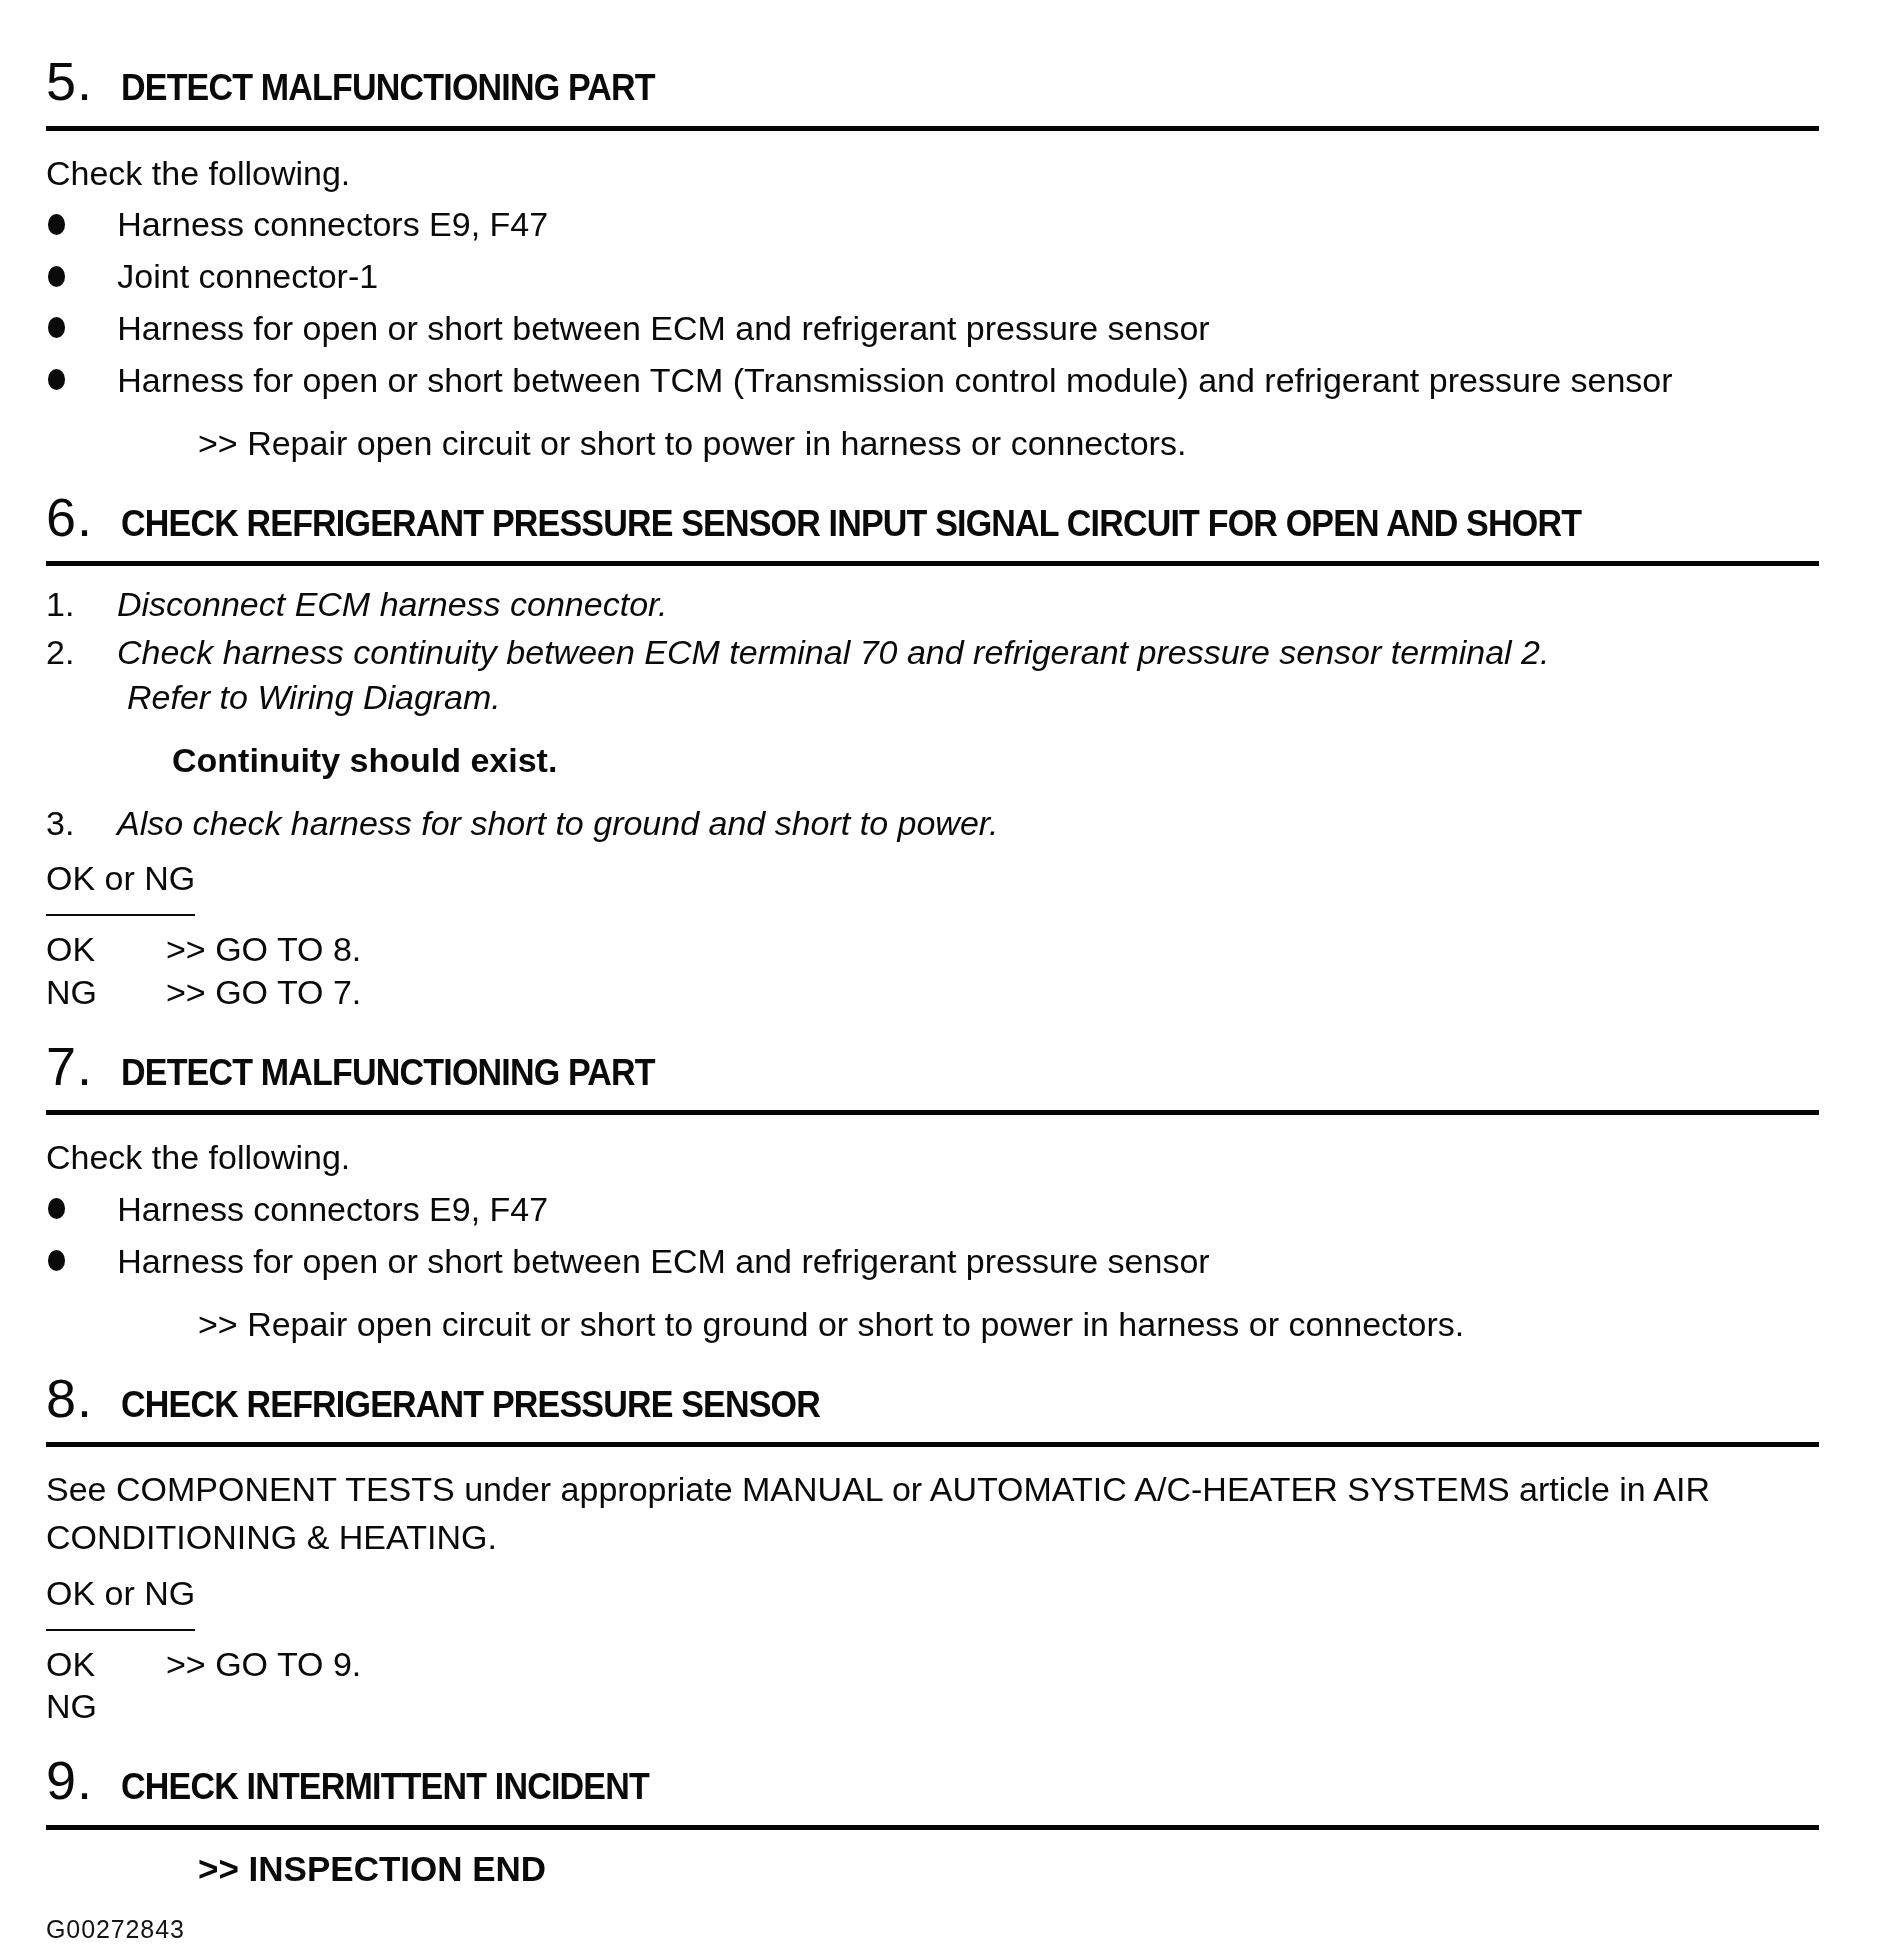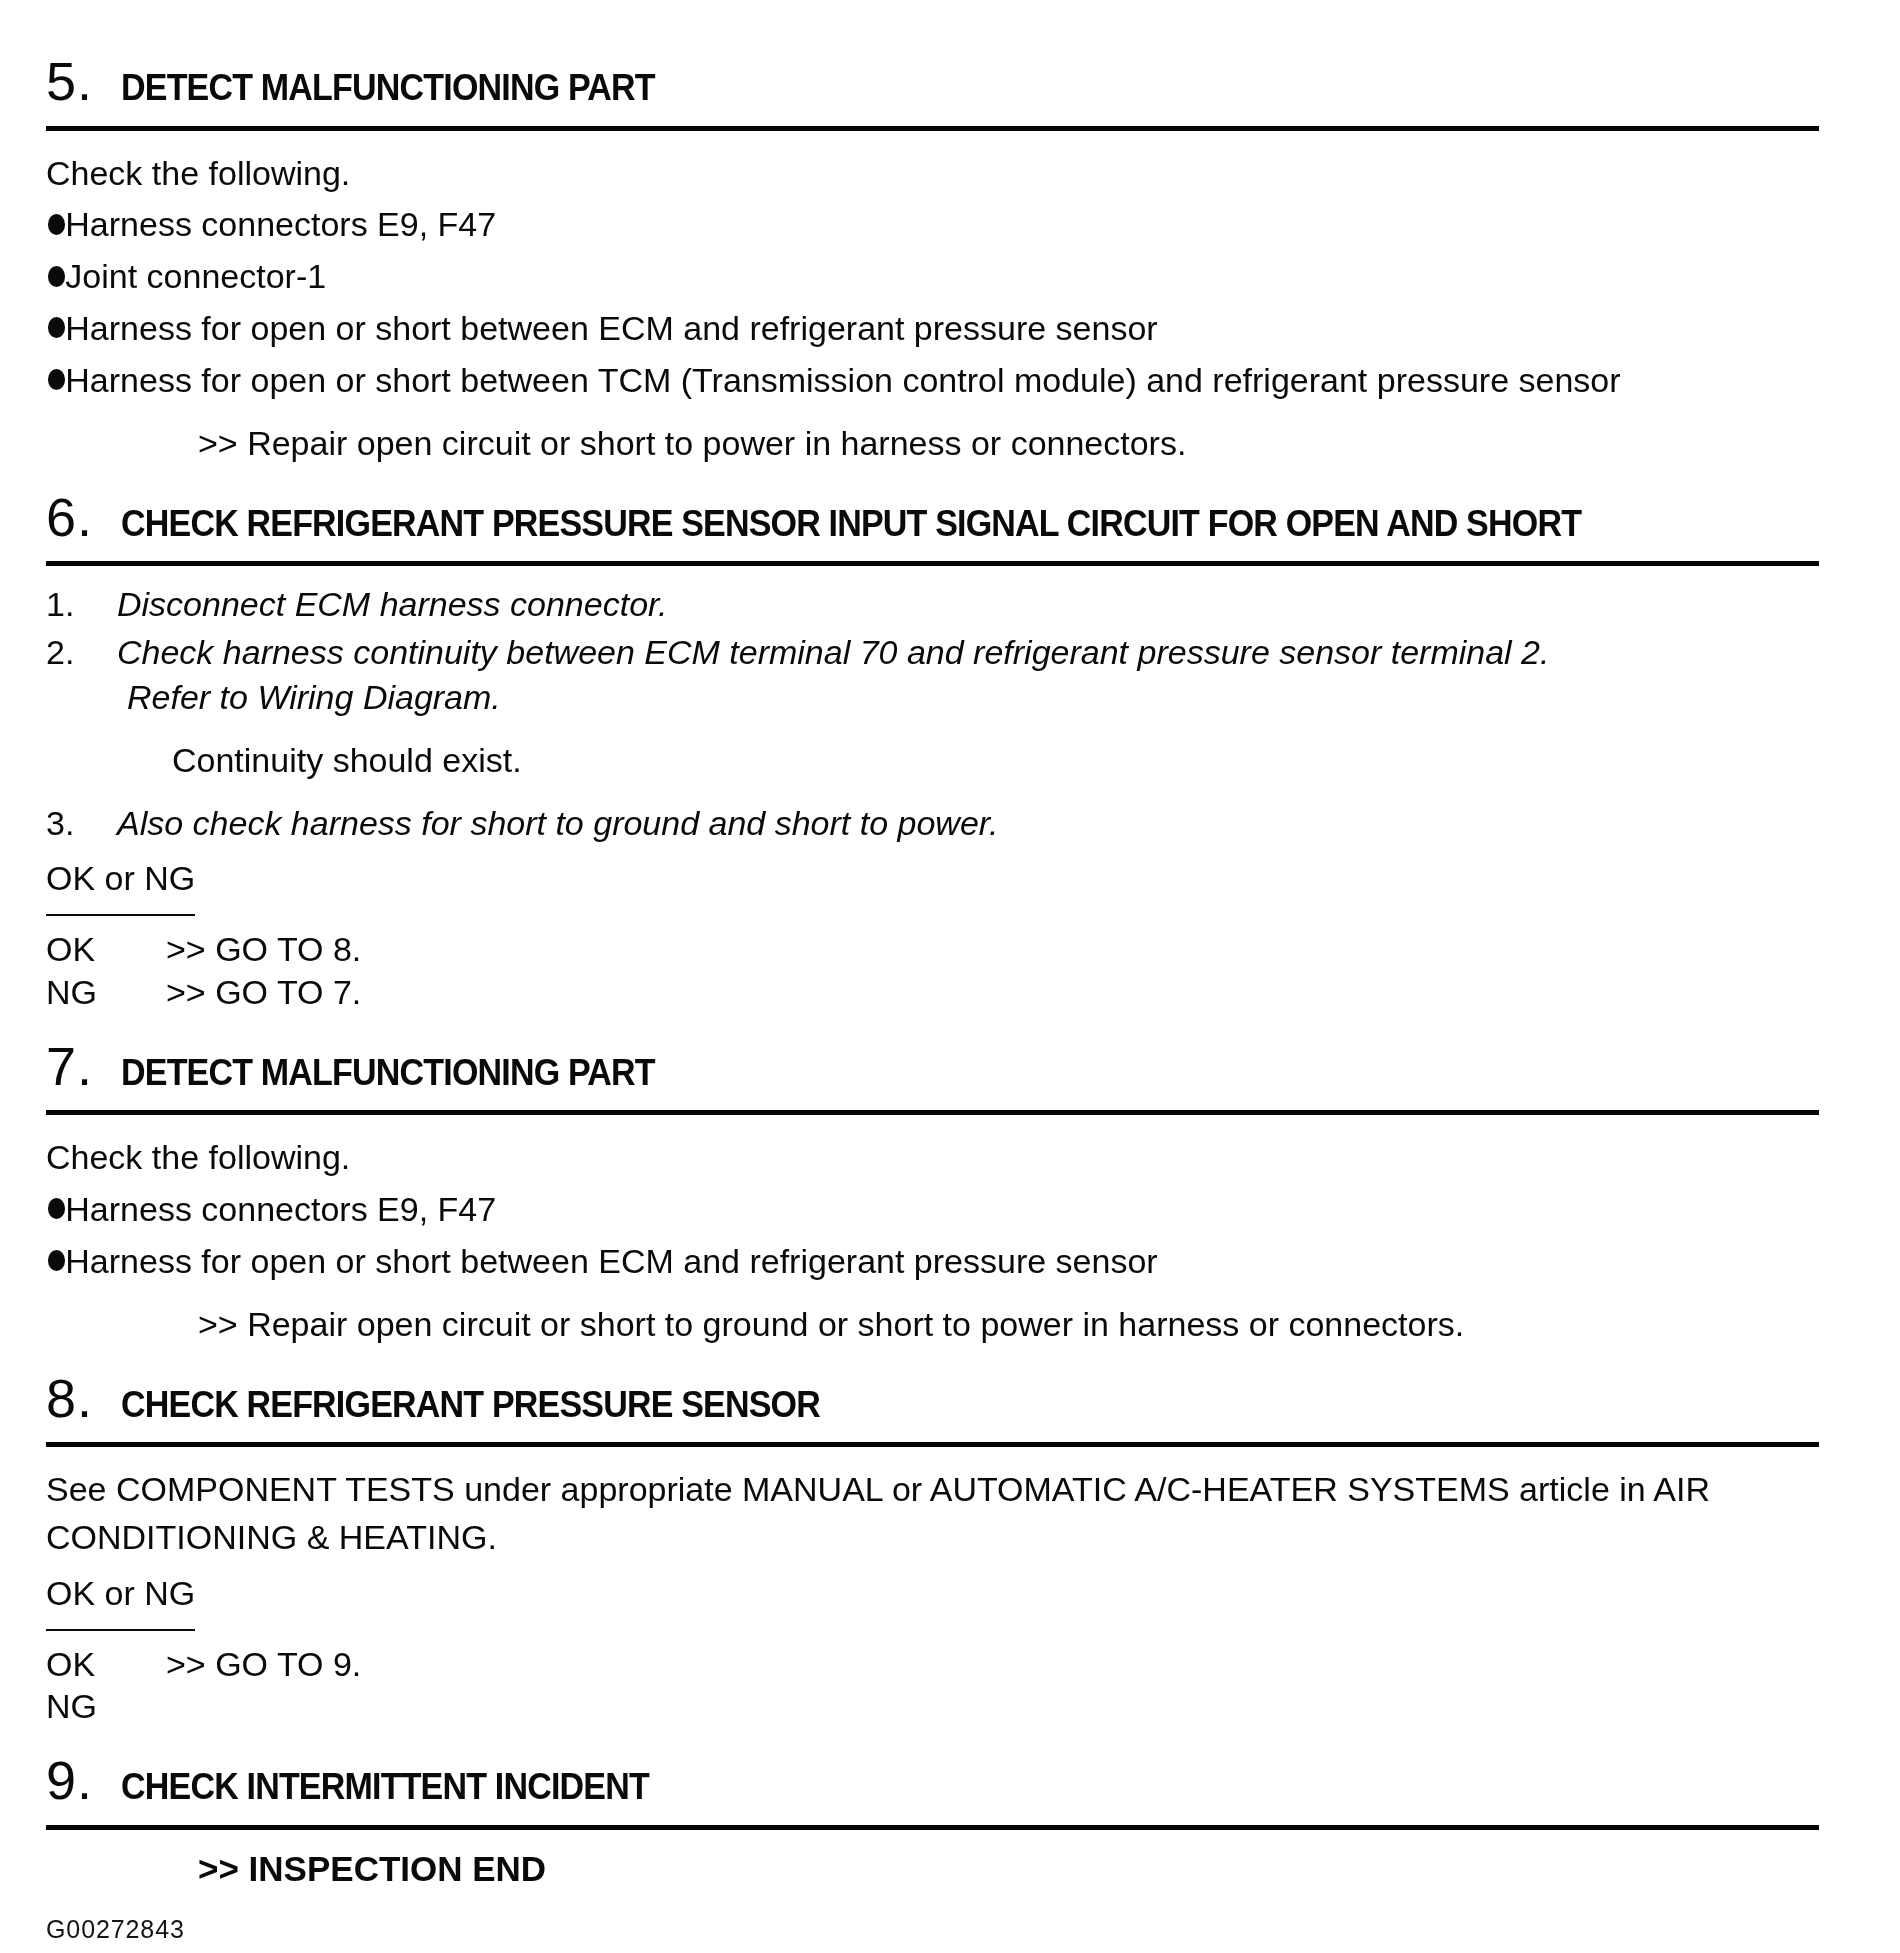--- a/index.html
+++ b/index.html
@@ -61,42 +61,42 @@
     align-items: flex-start;
   }
   .bullet-dot {
     flex: none;
     width: 17.5px;
     height: 21px;
     border-radius: 50%;
     background: #0a0a0a;
     margin: 7.4px 0 0 1.8px;
   }
-  .bullet-text { }
+  .bullet-text { margin-left: 52px; }
 
   .action-line {
     margin-left: 152px;
     margin-top: 26px;
   }
   .action-bold { font-weight: 700; font-size: 35px; }
 
   .step-row {
     display: flex;
     margin-top: 20px;
     align-items: flex-start;
   }
   .step-row.tight { margin-top: 11px; }
   .step-num { flex: none; width: 71px; }
   .step-text { flex: 1 1 auto; white-space: normal; font-style: italic; }
   .step-line2 { margin-top: 7.4px; margin-left: 10px; }
 
   .spec-line {
     margin-left: 126px;
     margin-top: 26px;
-    font-weight: 400;
+    font-weight: 700;
   }
 
   .okng-wrap { margin-top: 18.5px; }
   .okng {
     display: inline-block;
     border-bottom: 2.8px solid #0a0a0a;
     padding-bottom: 17px;
   }
 
   .result-row {

